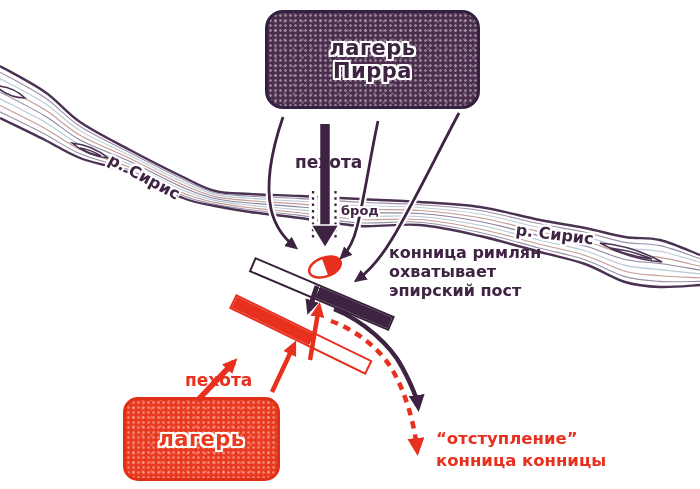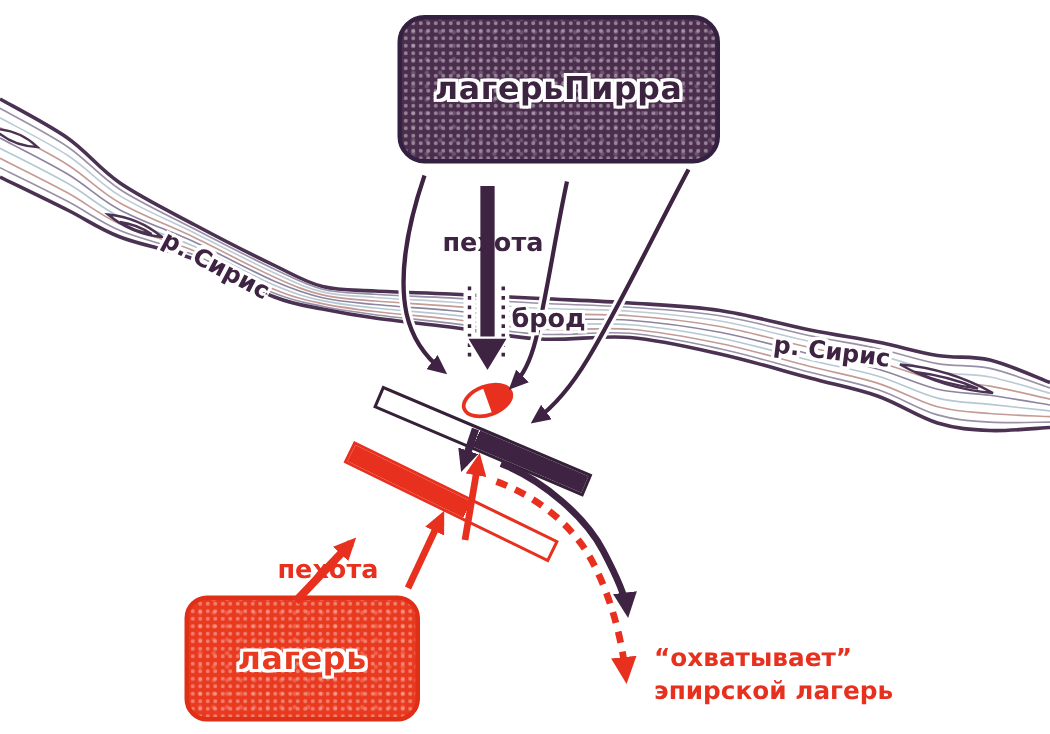--- a/index.html
+++ b/index.html
@@ -14,21 +14,21 @@
   .camp-dark{left:265px;top:10px;width:209px;height:93px;
     background-color:#4b2e4d;border:3px solid #342040;
     background-image:radial-gradient(rgba(255,255,255,.40) 1px,transparent 1.6px),
                      radial-gradient(rgba(235,222,238,.22) 1px,transparent 1.9px);
     background-size:5px 5px,9px 9px;background-position:0 0,3px 4px;}
   .camp-red{left:123px;top:397px;width:151px;height:78px;border-radius:15px;
     background-color:#e93a20;border:3px solid #e02f17;
     background-image:radial-gradient(rgba(255,255,255,.34) 1px,transparent 1.6px),
                      radial-gradient(rgba(255,235,230,.22) 1px,transparent 1.9px);
     background-size:5px 5px,9px 9px;background-position:0 0,3px 4px;}
-  .camp-label{position:absolute;inset:0;display:flex;flex-direction:row;
+  .camp-label{position:absolute;inset:0;display:flex;flex-direction:column;
     justify-content:center;align-items:center;font-weight:700;font-size:21px;
     line-height:23px;letter-spacing:.5px;}
   .camp-dark .camp-label{color:#3c2340;}
   .camp-red  .camp-label{color:#e93a20;}
   .halo,.camp-label span{text-shadow:-2px -2px 0 #fff,2px -2px 0 #fff,-2px 2px 0 #fff,
     2px 2px 0 #fff,-2px 0 0 #fff,2px 0 0 #fff,0 -2px 0 #fff,0 2px 0 #fff;}
 
   
   .bar{position:absolute;z-index:2;height:12px;transform-origin:0 0;}
   .bar-dark{left:255px;top:257px;width:148px;transform:rotate(23deg);
@@ -130,20 +130,25 @@
 
   <div class="camp camp-red">
     <div class="camp-label">
       <span>лагерь</span>
     </div>
   </div>
 
   <div class="label dark halo" style="left:114px;top:150px;transform:rotate(28deg);font-size:16px;">р. Сирис</div>
   <div class="label dark halo" style="left:517px;top:220px;transform:rotate(7deg);font-size:16px;">р. Сирис</div>
   <div class="label dark" style="left:295px;top:152px;font-size:17px;">пехота</div>
-  <div class="label dark halo" style="left:341px;top:203px;font-size:17px;">брод</div>
+  <div class="label dark halo" style="left:341px;top:203px;font-size:13px;">брод</div>
+  <div class="label dark note" style="left:389px;top:243px;font-size:16px;line-height:19px;">
+    <div>конница римлян</div>
+    <div>охватывает</div>
+    <div>эпирский пост</div>
+  </div>
   <div class="label red" style="left:185px;top:370px;font-size:17px;">пехота</div>
   <div class="label red note" style="left:436px;top:428px;font-size:16.5px;line-height:22px;">
-    <div>“охватывает”</div>
-    <div>эпирской лагерь</div>
+    <div>“отступление”</div>
+    <div>конница конницы</div>
   </div>
 
 </div>
 
 </body></html>

